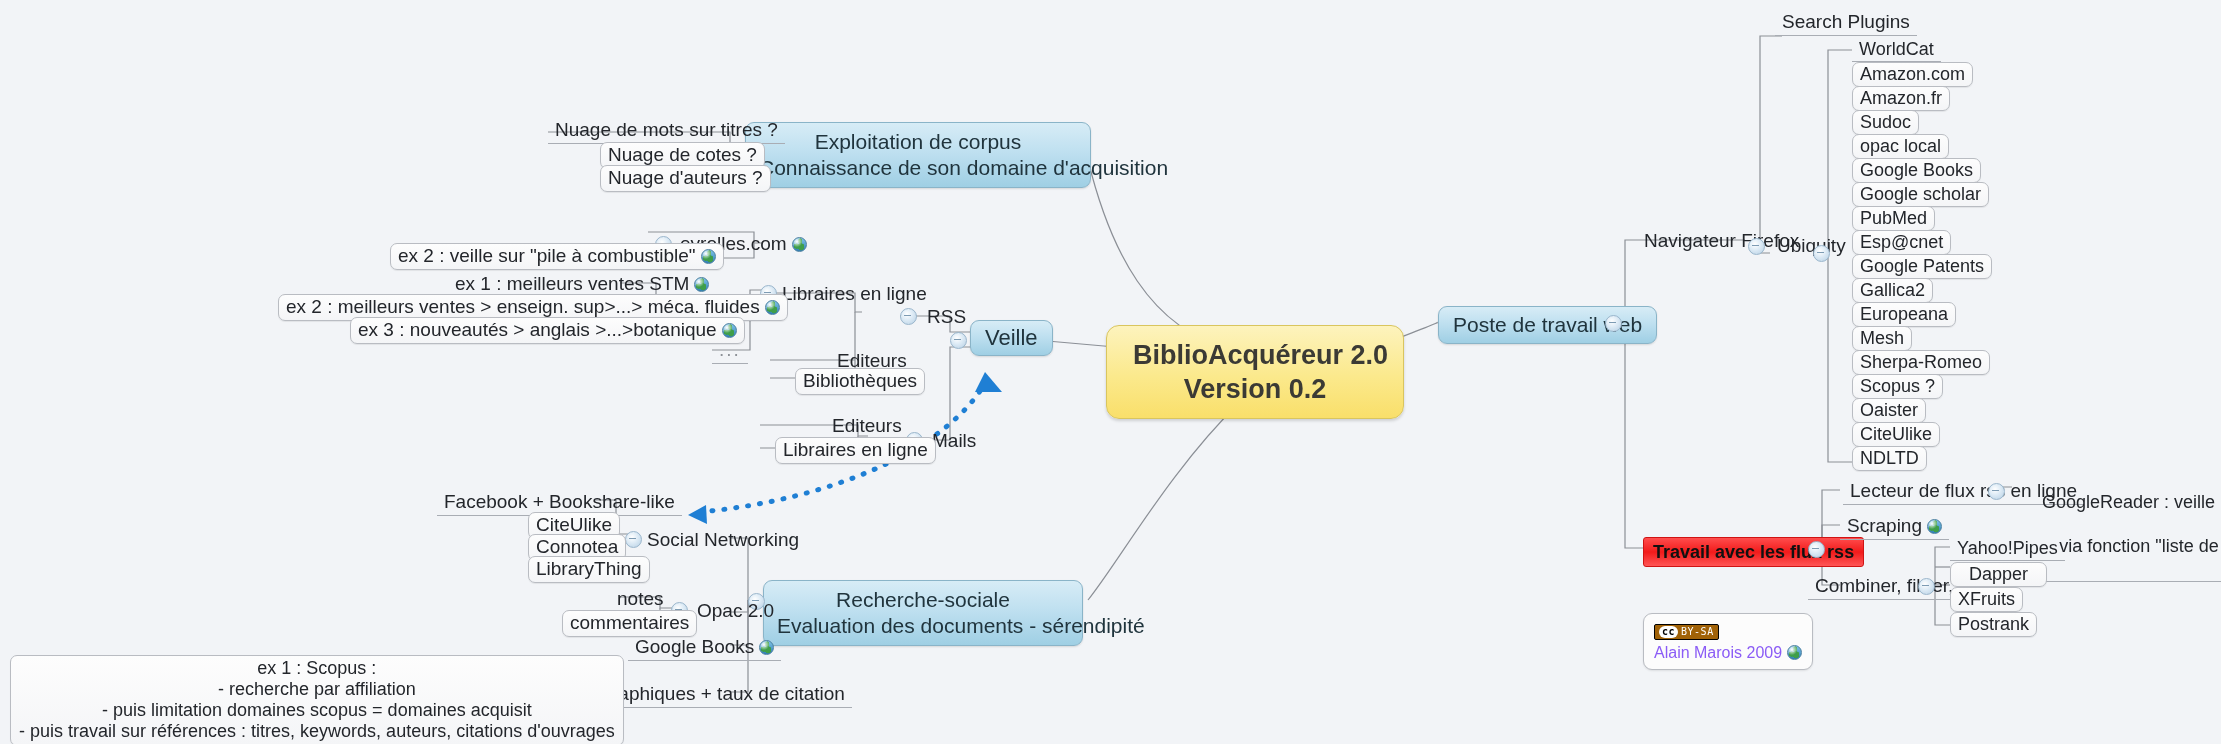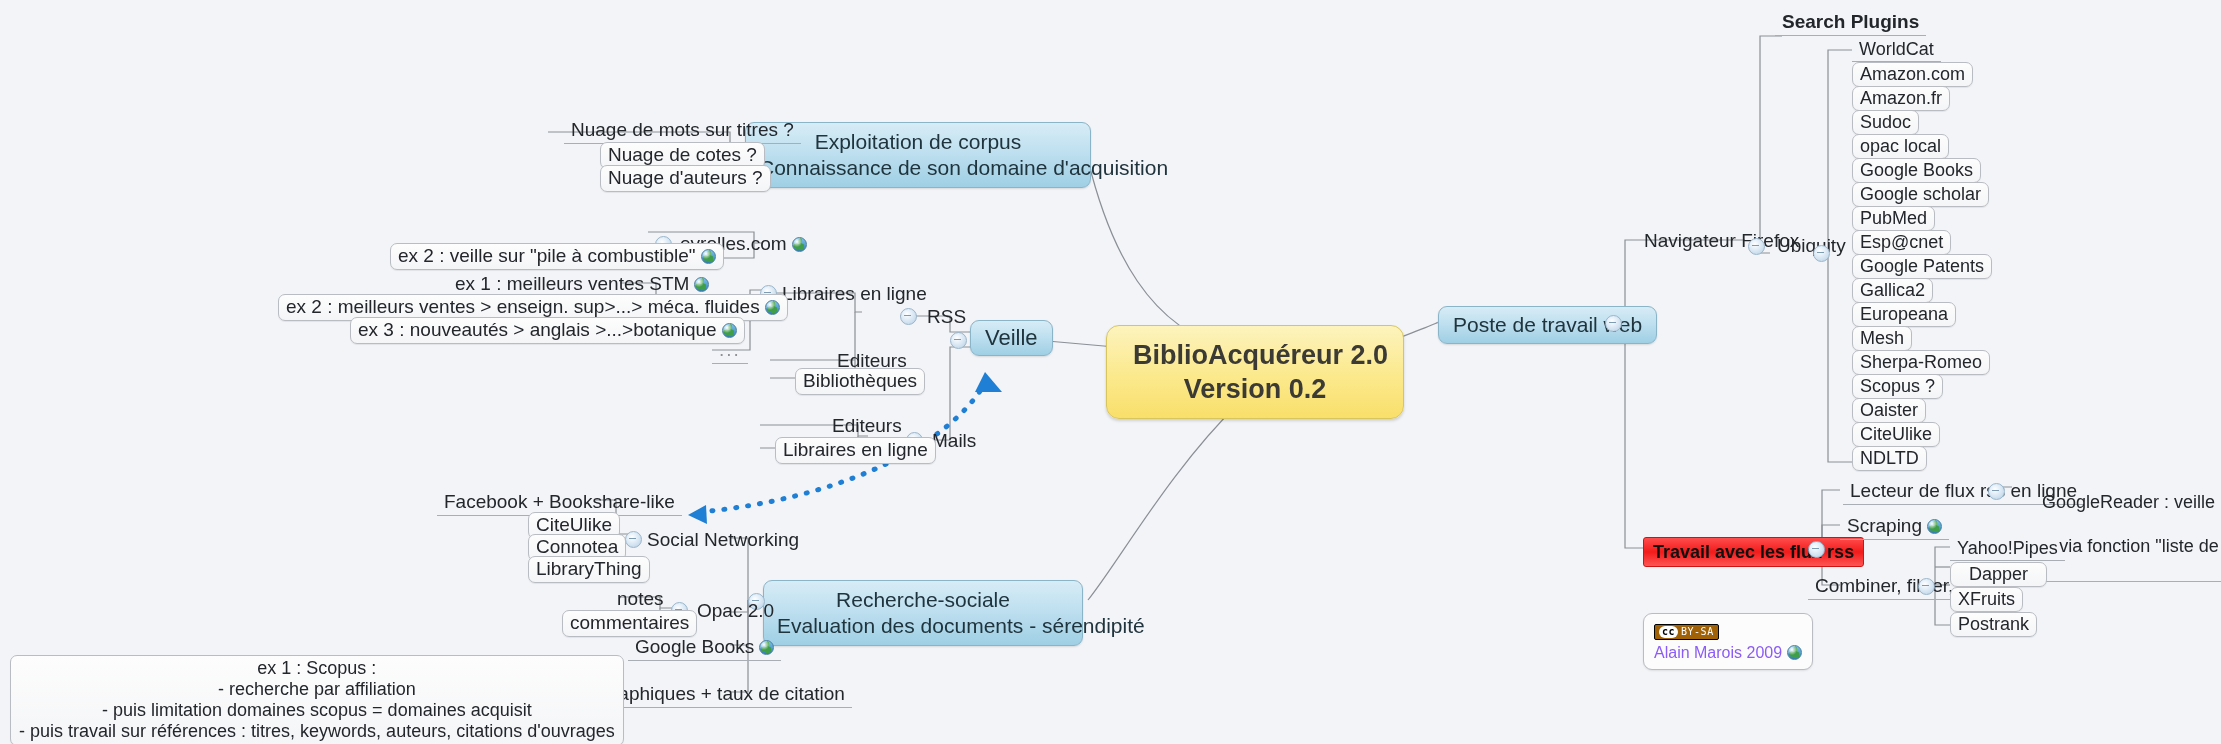--- a/index.html
+++ b/index.html
@@ -185,21 +185,21 @@
     <div>BiblioAcquéreur 2.0</div>
     <div>Version 0.2</div>
   </div>
 
   <div class="node bubble" style="left:745px;top:122px;width:318px;">
     <div>Exploitation de corpus</div>
     <div>Connaissance de son domaine d'acquisition</div>
   </div>
   <div class="handle" style="left:728px;top:150px;"></div>
 
-  <div class="node leaf underline" style="left:548px;top:118px;margin-left:16px;">Nuage de mots sur titres ?</div>
+  <div class="node leaf underline" style="left:548px;top:118px;">Nuage de mots sur titres ?</div>
   <div class="node leaf boxed" style="left:600px;top:142px;">Nuage de cotes ?</div>
   <div class="node leaf boxed" style="left:600px;top:165px;">Nuage d'auteurs ?</div>
 
   <div class="node bubble" style="left:970px;top:320px;padding:4px 14px;font-size:22px;">Veille</div>
   <div class="handle" style="left:950px;top:332px;"></div>
 
   <div class="node leaf" style="left:920px;top:305px;">RSS</div>
   <div class="handle" style="left:900px;top:308px;"></div>
 
   <div class="node leaf" style="left:925px;top:429px;">Mails</div>
@@ -238,21 +238,21 @@
   <div class="node leaf boxed" style="left:350px;top:317px;">
     <span>ex 3 : nouveautés &gt; anglais &gt;...&gt;botanique</span><span class="globe"></span>
   </div>
 
   <div class="node bubble" style="left:1438px;top:306px;padding:5px 14px;font-size:21px;">Poste de travail web</div>
   <div class="handle" style="left:1605px;top:315px;"></div>
 
   <div class="node leaf" style="left:1637px;top:229px;">Navigateur Firefox</div>
   <div class="handle" style="left:1748px;top:238px;"></div>
 
-  <div class="node leaf underline" style="left:1775px;top:10px;font-weight:bold;">Search Plugins</div>
+  <div class="node leaf underline" style="left:1775px;top:10px;">Search Plugins</div>
 
   <div class="node leaf" style="left:1770px;top:234px;">Ubiquity</div>
   <div class="handle" style="left:1813px;top:245px;"></div>
 
   <div id="plugin-list">
       <div class="node leaf underline" style="left: 1852px; top: 38px; font-size: 18px; padding: 0px 7px 1px;">WorldCat</div>
       <div class="node leaf boxed" style="left: 1852px; top: 62px; font-size: 18px; padding: 0px 7px 1px;">Amazon.com</div>
       <div class="node leaf boxed" style="left: 1852px; top: 86px; font-size: 18px; padding: 0px 7px 1px;">Amazon.fr</div>
       <div class="node leaf boxed" style="left: 1852px; top: 110px; font-size: 18px; padding: 0px 7px 1px;">Sudoc</div>
       <div class="node leaf boxed" style="left: 1852px; top: 134px; font-size: 18px; padding: 0px 7px 1px;">opac local</div>

